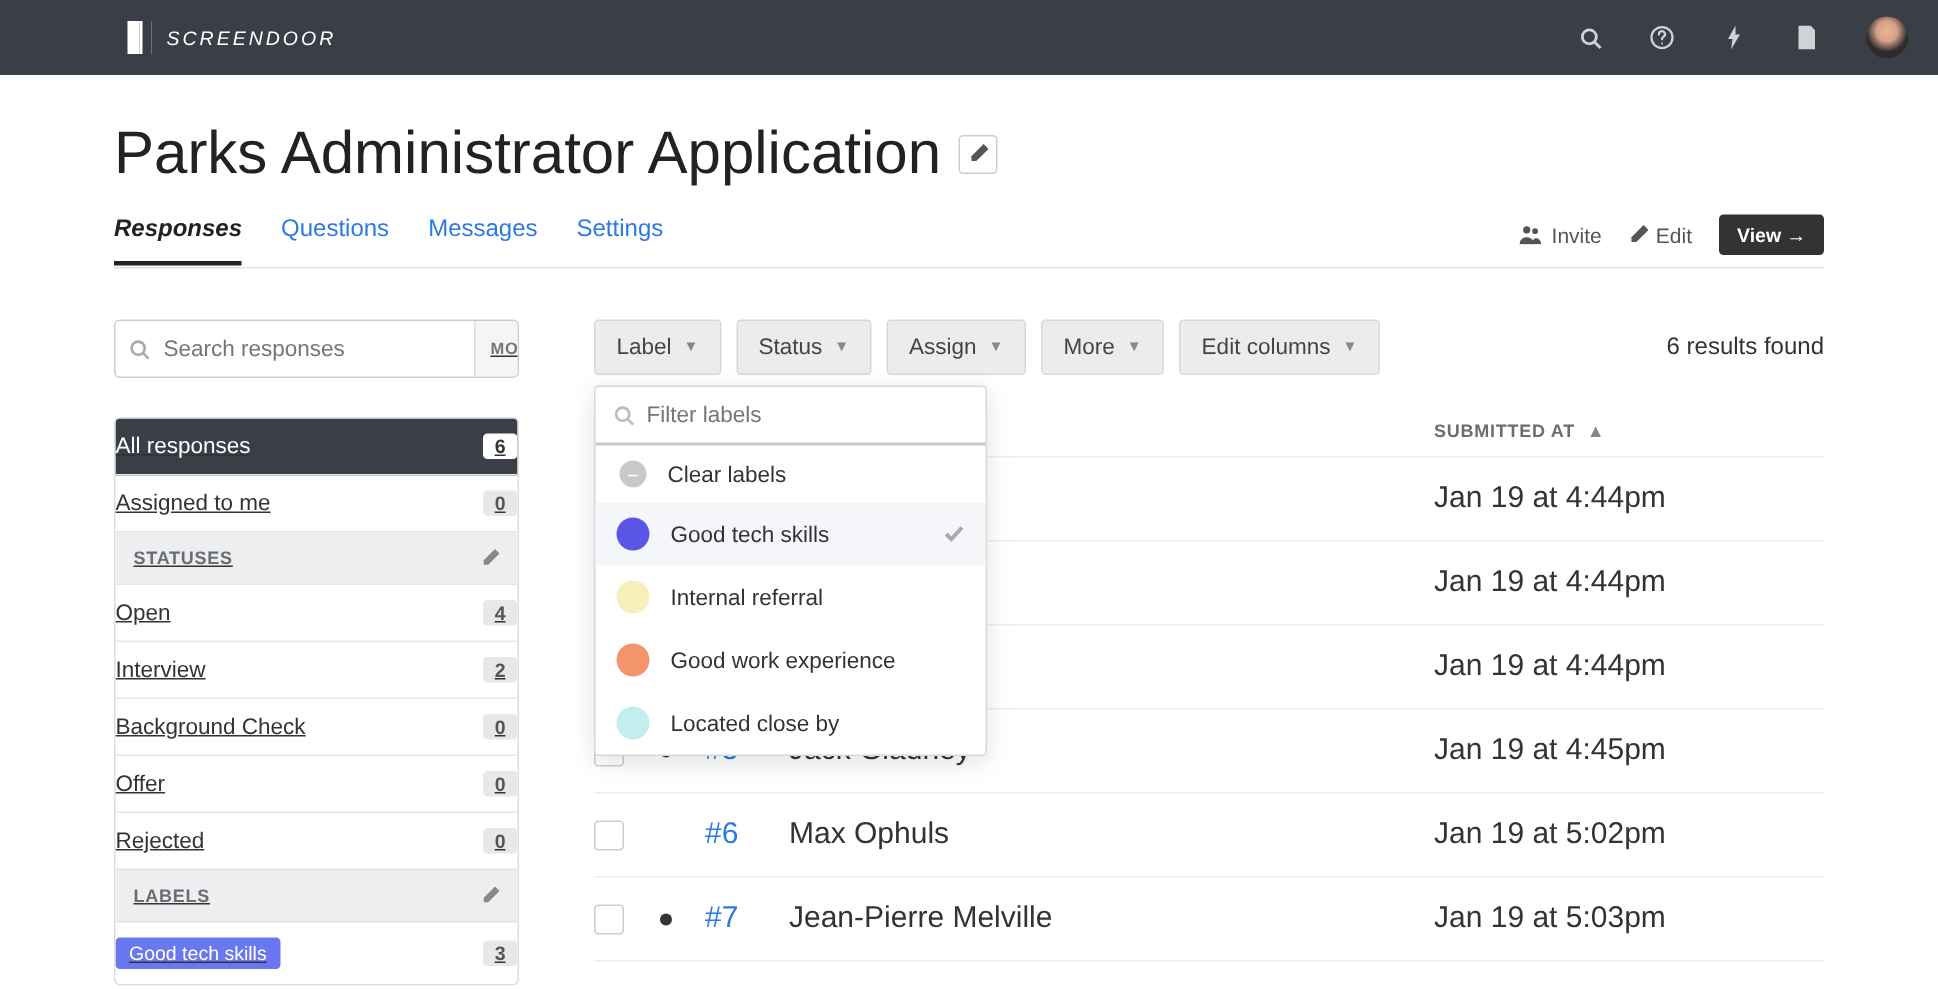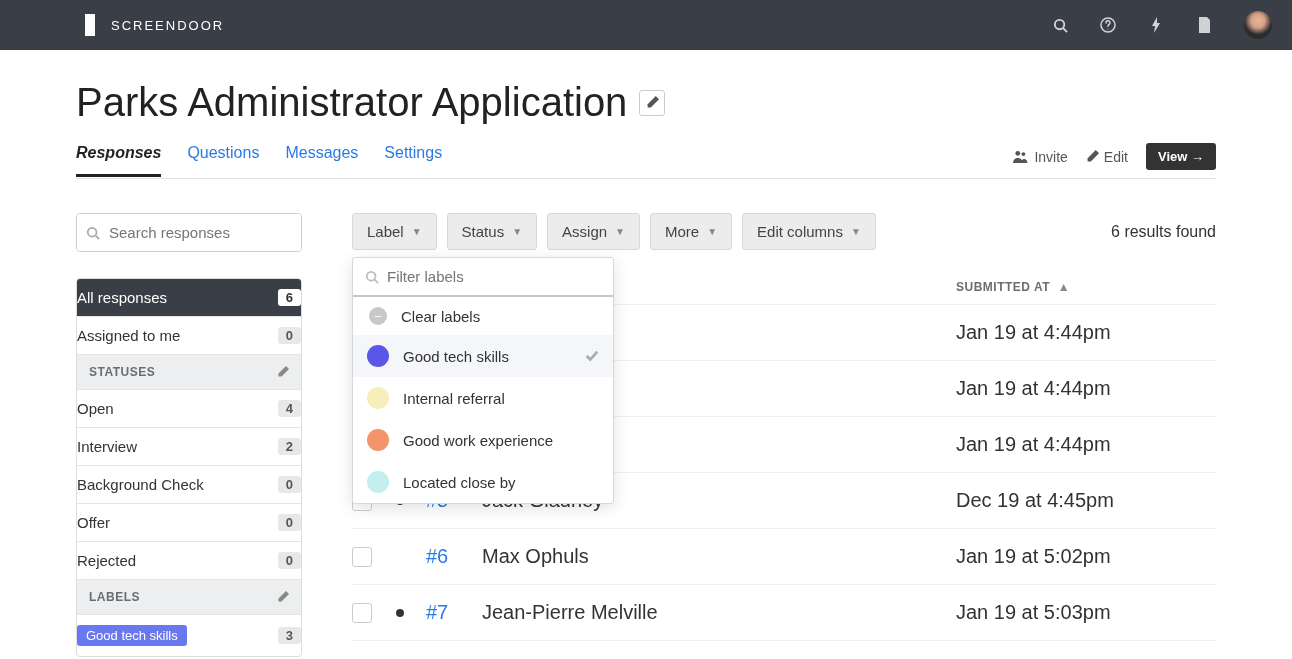--- a/index.html
+++ b/index.html
@@ -1,20 +1,20 @@
 <!DOCTYPE html>
 <html><head>
   <meta charset="utf-8">
   <style>
     * { box-sizing: border-box; margin: 0; padding: 0; }
     body { font-family: -apple-system, BlinkMacSystemFont, "Segoe UI", Helvetica, Arial, sans-serif; color: #333; background: #fff; font-size: 14px; }
     
     
     .topbar { background: #3a3e46; height: 50px; display: flex; align-items: center; padding: 0 20px 0 85px; justify-content: space-between; }
-    .brand { display: flex; align-items: center; gap: 10px; color: #fff; font-size: 13px; letter-spacing: 2px; font-weight: 400; }
+    .brand { display: flex; align-items: center; gap: 10px; color: #fff; font-size: 13px; letter-spacing: 2px; font-weight: 400; font-style: italic; }
     .brand-logo { width: 16px; height: 22px; background: #fff; position: relative; }
     .brand-logo::after { content: ""; position: absolute; right: 0; top: 0; width: 6px; height: 100%; background: #3a3e46; border-left: 2px solid #fff; }
     .topbar-actions { display: flex; align-items: center; gap: 32px; }
     .topbar-icon { color: #d0d2d6; width: 16px; height: 16px; cursor: pointer; display: flex; align-items: center; justify-content: center; }
     .avatar { width: 28px; height: 28px; border-radius: 50%; background: radial-gradient(circle at 50% 35%, #e8b896 0%, #d4a08a 30%, #2c2c2c 60%); cursor: pointer; }
     
     
     .container { max-width: 1140px; margin: 0 auto; padding: 0 0 40px; }
     .page-header { padding: 30px 0 10px; }
     .page-title-row { display: flex; align-items: center; gap: 12px; }
@@ -25,21 +25,21 @@
     .tabs-row { display: flex; align-items: center; justify-content: space-between; border-bottom: 1px solid #e3e3e3; margin-top: 18px; }
     .tabs { display: flex; gap: 26px; }
     .tab { padding: 0 0 12px; font-size: 16px; color: #2a7ae2; cursor: pointer; border-bottom: 3px solid transparent; }
     .tab.active { color: #222; font-weight: 600; border-bottom-color: #222; font-style: italic; }
     .tab-actions { display: flex; align-items: center; gap: 18px; padding-bottom: 8px; }
     .tab-action { display: flex; align-items: center; gap: 5px; color: #555; cursor: pointer; font-size: 14px; }
     .view-btn { background: #333; color: #fff; border: none; border-radius: 3px; padding: 6px 12px; font-size: 13px; font-weight: 600; cursor: pointer; }
     
     
     .body { display: flex; gap: 50px; margin-top: 24px; }
-    .sidebar { width: 226px; flex: none; }
+    .sidebar { width: 270px; flex: none; text-decoration: underline; }
     .main { flex: 1; position: relative; }
     
     
     .search-box { display: flex; border: 1px solid #ccc; border-radius: 4px; overflow: hidden; }
     .search-input { flex: 1; border: none; padding: 10px 8px 10px 32px; font-size: 15px; outline: none; color: #555; }
     .search-wrap { position: relative; flex: 1; }
     .search-wrap .search-icon { position: absolute; left: 9px; top: 50%; transform: translateY(-50%); color: #aaa; }
     .more-btn { border: none; border-left: 1px solid #ddd; background: #f5f5f5; padding: 0 10px; font-size: 11px; font-weight: 600; color: #777; cursor: pointer; letter-spacing: 0.5px; }
     
     
@@ -341,21 +341,21 @@
             </div>
             <div class="trow">
               <div class="col-check">
                 <div class="checkbox"></div>
               </div>
               <div class="col-status">
                 <div class="status-dot"></div>
               </div>
               <div class="col-id"><span class="resp-id">#5</span></div>
               <div class="col-name">Jack Gladney</div>
-              <div class="col-submitted">Dec 19 at 4:45pm</div>
+              <div class="col-submitted">Jan 19 at 4:45pm</div>
             </div>
             <div class="trow">
               <div class="col-check">
                 <div class="checkbox"></div>
               </div>
               <div class="col-status"></div>
               <div class="col-id"><span class="resp-id">#6</span></div>
               <div class="col-name">Max Ophuls</div>
               <div class="col-submitted">Jan 19 at 5:02pm</div>
             </div>

